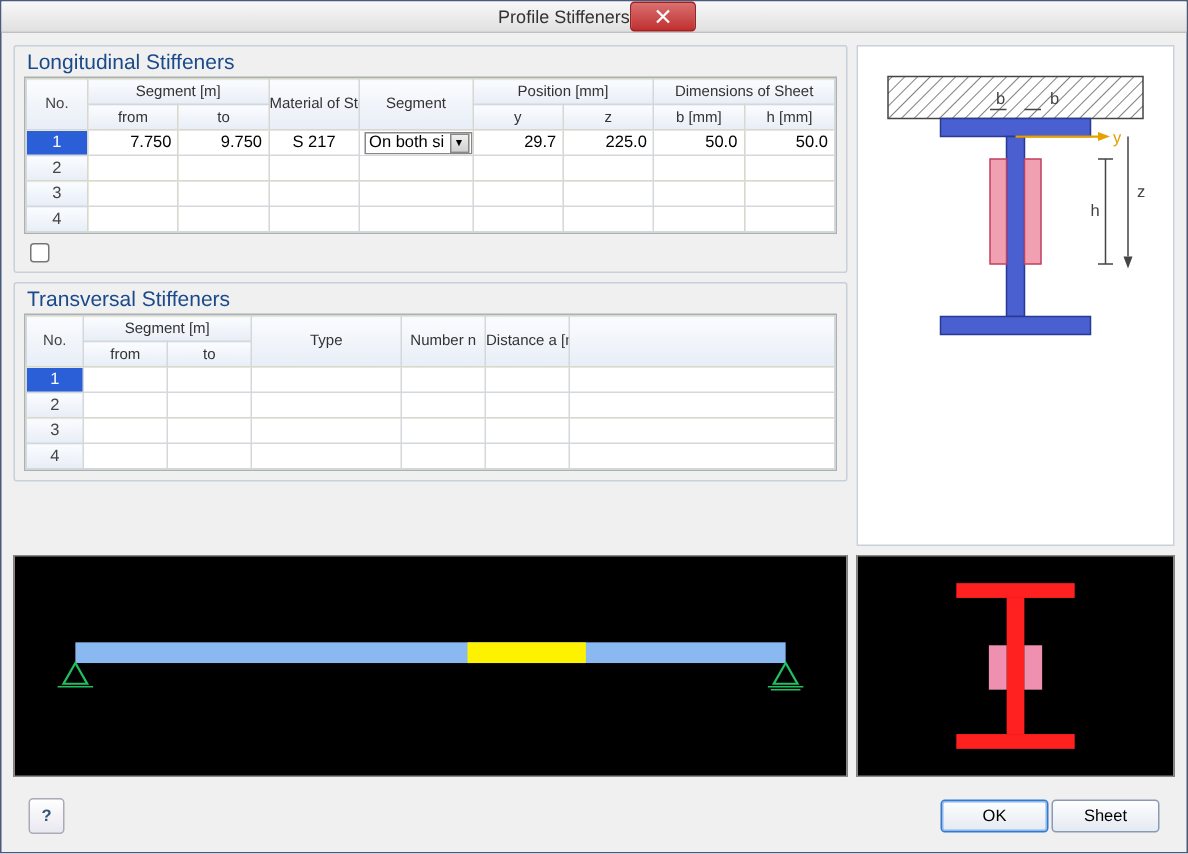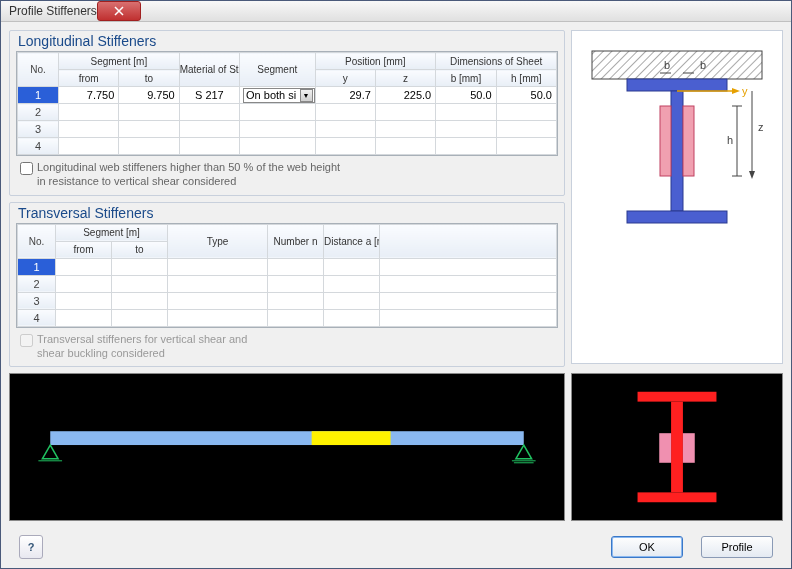--- a/index.html
+++ b/index.html
@@ -1,18 +1,18 @@
 <!DOCTYPE html>
 <html><head>
 <meta charset="utf-8">
 <style>
 * { box-sizing: border-box; margin: 0; padding: 0; font-family: 'Segoe UI', Tahoma, sans-serif; font-size: 11px; }
 body { background: #fff; }
 .window { width: 792px; height: 569px; border: 1px solid #4a5a7a; background: #f0f0f0; display: flex; flex-direction: column; }
-.titlebar { height: 28px; background: linear-gradient(#f8f8f8, #e0e0e0); display: flex; align-items: center; justify-content: flex-start; border-bottom: 1px solid #c0c0c0; padding-left: 8px; }
+.titlebar { height: 28px; background: linear-gradient(#f8f8f8, #e0e0e0); display: flex; align-items: center; justify-content: center; border-bottom: 1px solid #c0c0c0; padding-left: 8px; }
 .titlebar-text { color: #333; font-size: 12px; }
 .close-btn { width: 44px; height: 20px; background: linear-gradient(#d97070, #c03030); border: 1px solid #a02020; border-radius: 3px; display: flex; align-items: center; justify-content: center; color: #fff; margin-right: 4px; cursor: pointer; }
 .body-area { flex: 1; padding: 8px; display: flex; flex-direction: column; gap: 6px; }
 .top-row { display: flex; gap: 6px; }
 .left-col { flex: 1; display: flex; flex-direction: column; gap: 6px; }
 .right-col { width: 212px; }
 .fieldset { border: 1px solid #c8d0dc; border-radius: 2px; padding: 4px 6px 6px 6px; background: #f0f0f0; position: relative; }
 .legend { color: #1a4a8a; font-size: 14px; position: relative; top: -2px; background: #f0f0f0; padding: 0 2px; display: inline-block; }
 .grid { border: 1px solid #a8b0b8; background: #fef9c3; }
 .grid table { width: 100%; border-collapse: collapse; table-layout: fixed; }
@@ -28,21 +28,21 @@
 .checkbox-row { display: flex; align-items: flex-start; gap: 4px; margin-top: 4px; padding-left: 4px; }
 .checkbox-row input { margin-top: 2px; }
 .checkbox-row .lbl { color: #666; line-height: 1.3; }
 .checkbox-row.disabled .lbl { color: #999; }
 .diagram-panel { border: 1px solid #c8d0dc; background: #fff; height: 334px; position: relative; }
 .preview-row { display: flex; gap: 6px; height: 148px; }
 .preview-left { flex: 1; background: #000; border: 1px solid #888; position: relative; }
 .preview-right { width: 212px; background: #000; border: 1px solid #888; position: relative; }
 .bottom-bar { height: 40px; display: flex; align-items: center; justify-content: space-between; padding: 0 10px; }
 .help-btn { width: 24px; height: 24px; border: 1px solid #aab; border-radius: 3px; background: linear-gradient(#fff,#e8e8f0); display: flex; align-items: center; justify-content: center; cursor: pointer; color: #357; font-weight: bold; }
-.btn-row { display: flex; gap: 18px; }
+.btn-row { display: flex; gap: 2px; }
 .btn { width: 72px; height: 22px; border: 1px solid #8a9ab5; border-radius: 3px; background: linear-gradient(#fefefe,#e4eaf2); cursor: pointer; }
 .btn.default { border: 1px solid #3a78c8; box-shadow: 0 0 0 1px #8ab8f0 inset; }
 </style>
 </head>
 <body>
 
 <div class="window">
   <div class="titlebar">
     <span class="titlebar-text">Profile Stiffeners</span>
     <div class="close-btn">
@@ -135,24 +135,20 @@
                     <td></td>
                     <td></td>
                     <td></td>
                     <td></td>
               </tr>
             </tbody>
               </table>
           </div>
           <div class="checkbox-row">
             <input type="checkbox" style="">
-            <div class="lbl">
-              <span>Longitudinal web stiffeners higher than 50 % of the web height</span><br>
-              <span>in resistance to vertical shear considered</span>
-            </div>
           </div>
         </div>
 
         <div class="fieldset">
           <span class="legend">Transversal Stiffeners</span>
           <div class="grid">
             <table>
               <colgroup>
                 <col style="width:38px">
                   <col style="width:56px">
@@ -206,27 +202,20 @@
                 <td class="rowhead">4</td>
                 <td></td>
                     <td></td>
                     <td></td>
                     <td></td>
                     <td></td>
                     <td></td>
               </tr>
             </tbody>
               </table>
-          </div>
-          <div class="checkbox-row disabled">
-            <input type="checkbox" disabled="" style="">
-            <div class="lbl">
-              <span>Transversal stiffeners for vertical shear and</span><br>
-              <span>shear buckling considered</span>
-            </div>
           </div>
         </div>
 
       </div>
 
       <div class="right-col">
         <div class="diagram-panel">
           <svg width="210" height="260" viewBox="0 0 210 260">
             <defs>
               <pattern id="hatch" width="6" height="6" patternUnits="userSpaceOnUse" patternTransform="rotate(45)">
@@ -290,18 +279,18 @@
         </svg>
       </div>
     </div>
 
     <div class="bottom-bar">
       <div class="help-btn">
         <span>?</span>
       </div>
       <div class="btn-row">
         <button class="btn default">OK</button>
-        <button class="btn">Profile</button>
+        <button class="btn">Sheet</button>
       </div>
     </div>
 
   </div>
 </div>
 
 </body></html>

